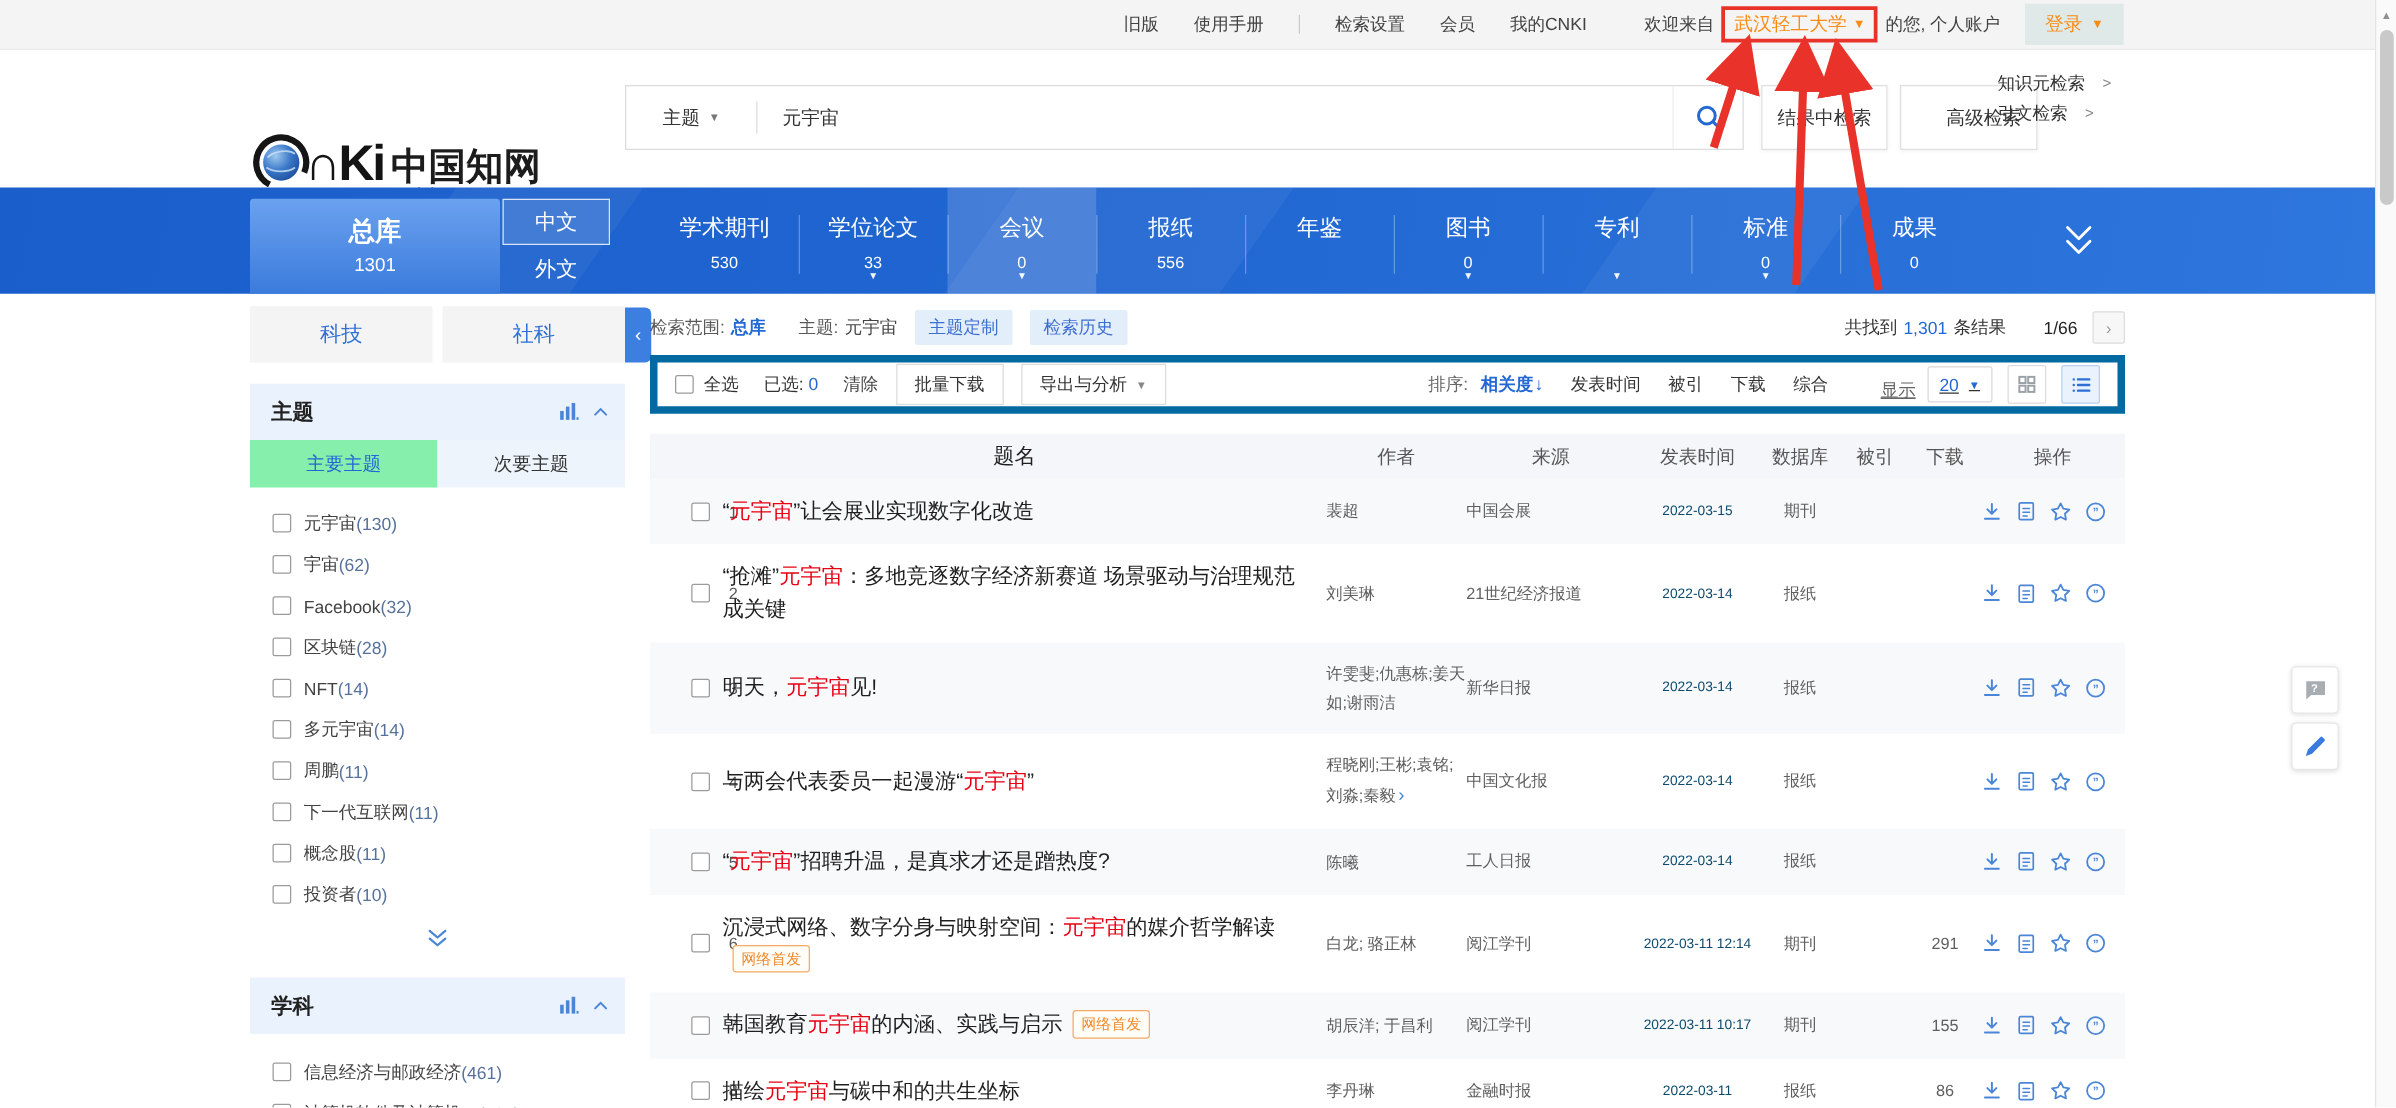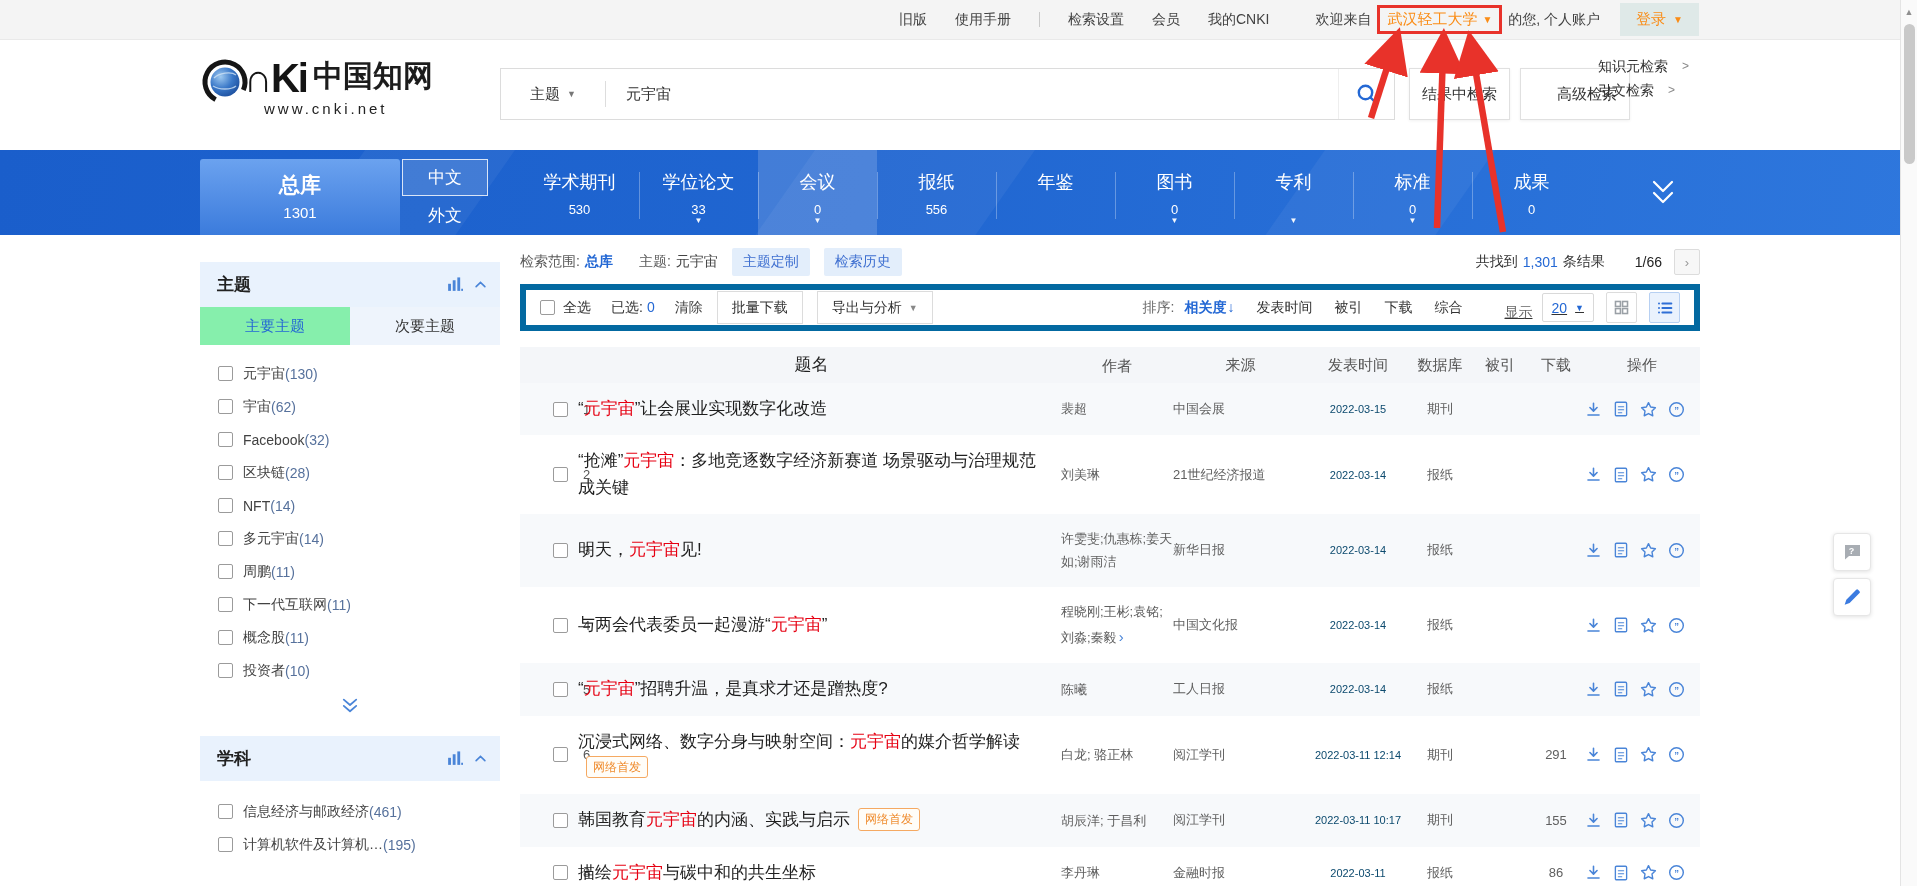--- a/index.html
+++ b/index.html
@@ -15,21 +15,21 @@
   .inst-box { display:inline-flex; align-items:center; gap:5px; border:3px solid #e8322a; padding:2px 7px; margin:0 6px;
     color:#fa8c16; font-size:15px; cursor:pointer; white-space:nowrap; }
   .inst-caret { color:#fa8c16; font-size:10px; }
   .login-btn { margin-left:20px; background:#dfe9e8; color:#fa8c16; padding:7px 16px; font-size:15px; cursor:pointer;
     display:inline-flex; align-items:center; gap:7px; white-space:nowrap; }
   .login-caret{ font-size:10px; }
 
   
   #header { position:relative; height:110px; background:#fff; }
   #logo { position:absolute; left:200px; top:16px; cursor:pointer; }
-  .logo-row { display:flex; align-items:flex-start; }
+  .logo-row { display:flex; align-items:flex-end;margin-top:48px; }
   .logo-latin { font-size:40px; font-weight:bold; color:#141414; letter-spacing:-2px; margin-left:-6px; }
   .logo-cn { font-family:"DejaVu Serif","Liberation Serif",serif; font-size:30px; font-weight:bold; color:#1c1c1c; margin-left:6px; }
   .logo-url { display:block; margin:-6px 0 0 64px; font-size:15px; font-weight:normal; letter-spacing:3px; color:#222; }
 
   #search-wrap { position:absolute; left:500px; top:28px; display:flex; align-items:stretch; }
   #search-box { width:895px; height:52px; border:1px solid #dcdcdc; display:flex; align-items:center; background:#fff; }
   .field-select { width:104px; display:flex; align-items:center; justify-content:center; gap:7px; font-size:15px; color:#333;
     cursor:pointer; height:100%; }
   .field-caret { font-size:9px; color:#777; }
   .v-div { width:1px; height:26px; background:#ddd; }
@@ -287,20 +287,27 @@
       </div>
     </div>
   <div id="nav-more">
     <svg width="30" height="36" viewBox="0 0 30 36">
         <path d="M6 8l9 9 9-9M6 19l9 9 9-9" stroke="#fff" stroke-width="2.2" fill="none" stroke-linecap="round" stroke-linejoin="round"></path>
       </svg>
   </div>
 </div>
 
 <div id="sidebar">
+  <div id="cat-tabs">
+    <div class="cat-tab">科技</div>
+    <div class="cat-tab">社科</div>
+    <div id="collapse-tab">
+      <span>‹</span>
+    </div>
+  </div>
 
   <div class="panel">
     <div class="panel-head">
       <span class="panel-title">主题</span>
       <span class="panel-icons">
         <span class="icon">
           <svg width="17" height="17" viewBox="0 0 24 24">
               <g fill="#4a85d8">
                 <rect x="3" y="11" width="4" height="10"></rect>
                 <rect x="9.5" y="6" width="4" height="15"></rect>

